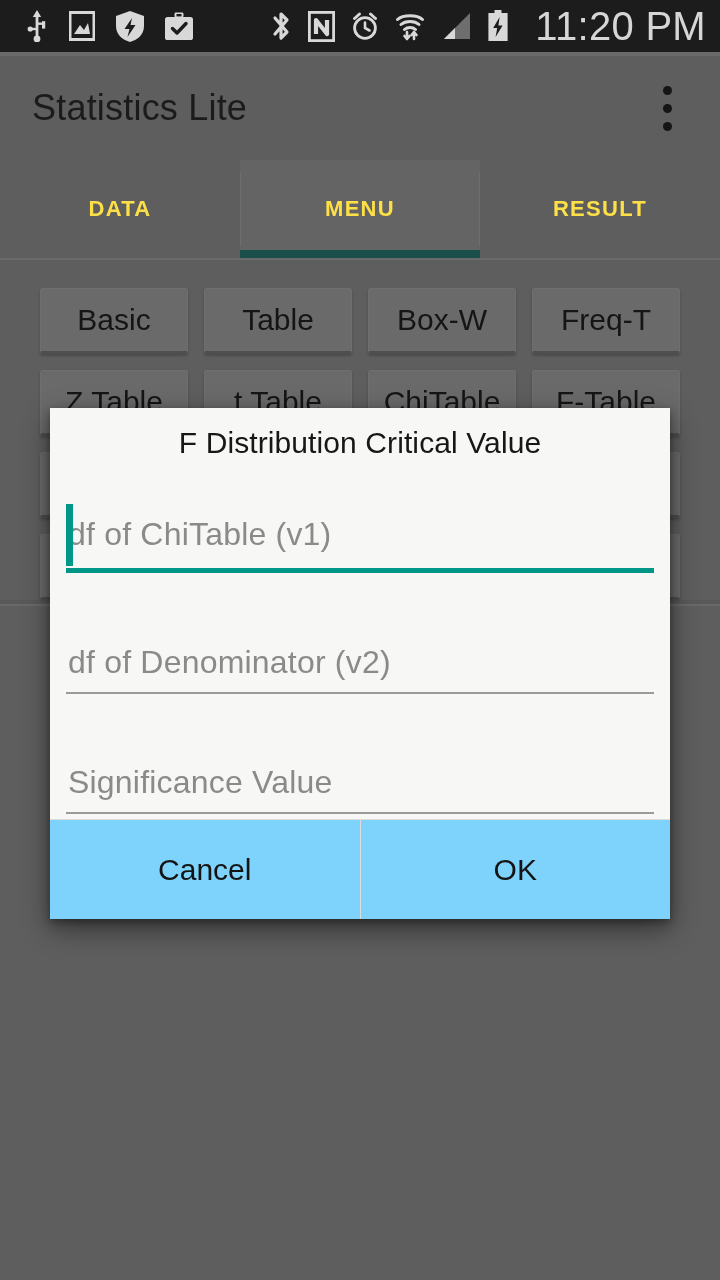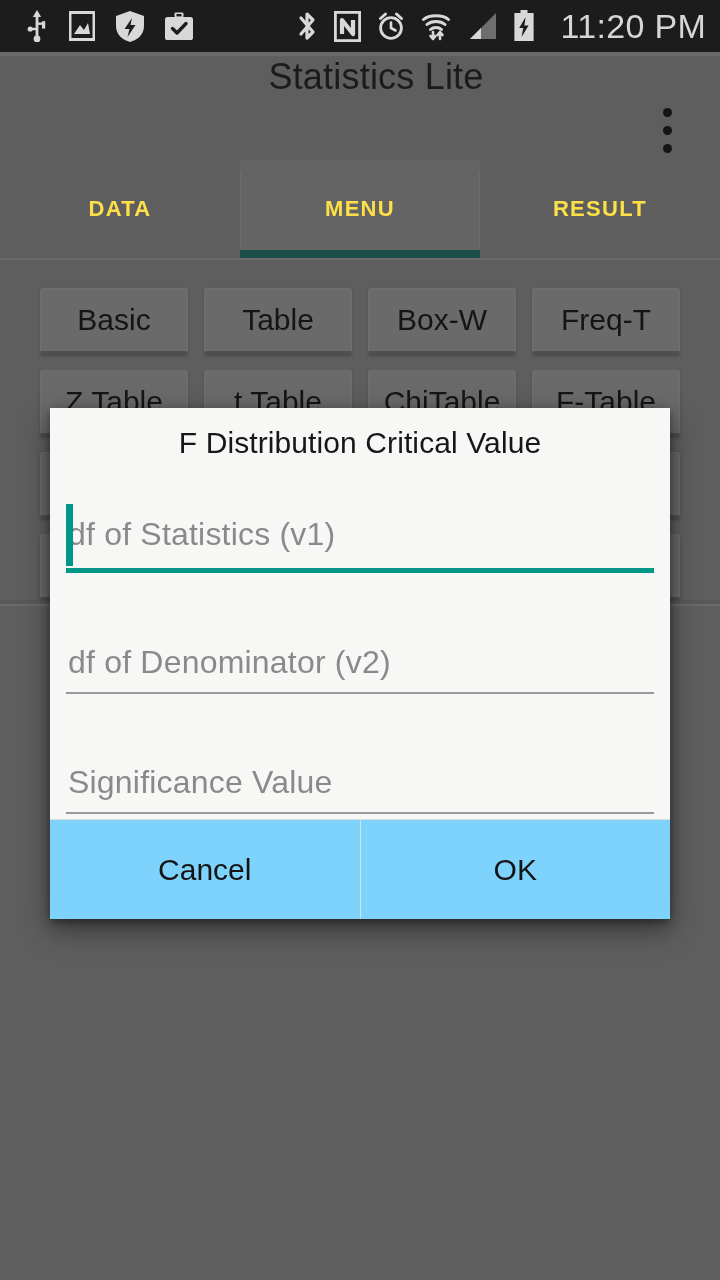--- a/index.html
+++ b/index.html
@@ -16,33 +16,33 @@
     position:absolute; top:0; left:0; width:720px; height:52px;
     background:#1c1c1c;
     display:flex; align-items:center;
     padding:0 14px 0 26px;
   }
   .sb-left { display:flex; align-items:center; gap:21px; }
   .sb-right { display:flex; align-items:center; gap:16px; margin-left:auto; }
   .sb-ic { display:block; }
   .sb-ic svg { display:block; }
   #status-clock {
-    color:#d6d6d6; font-size:34px; letter-spacing:0.3px;
+    color:#d6d6d6; font-size:40px; letter-spacing:0.3px;
     margin-left:10px; font-weight:400; white-space:nowrap;
   }
   .sb-underline {
     position:absolute; left:0; top:52px; width:720px; height:4px;
     background:#6a6a6a;
   }
 
   
   #app-bar {
     position:absolute; top:56px; left:0; width:720px; height:104px;
     background:#5e5e5e;
-    display:flex; align-items:center;flex-direction:column;
+    display:flex; align-items:center;
   }
   #app-title {
     color:#1b1b1b; font-size:36px; margin-left:32px; font-weight:400;
     letter-spacing:0.2px;
   }
   #overflow-menu {
     margin-left:auto; margin-right:38px;
     display:flex; flex-direction:column; gap:9px; align-items:center;
     padding:10px;
   }
@@ -286,21 +286,21 @@
 
   <div id="scrim"></div>
 
   <div id="dialog">
     <div id="dialog-title">F Distribution Critical Value</div>
 
     <div id="dialog-fields">
 
       <div class="field field-1">
         <div id="caret"></div>
-        <div class="field-text">df of Statistics (v1)</div>
+        <div class="field-text">df of ChiTable (v1)</div>
         <div class="field-rule"></div>
       </div>
 
       <div class="field field-2">
         <div class="field-text">df of Denominator (v2)</div>
         <div class="field-rule"></div>
       </div>
 
       <div class="field field-3">
         <div class="field-text">Significance Value</div>

